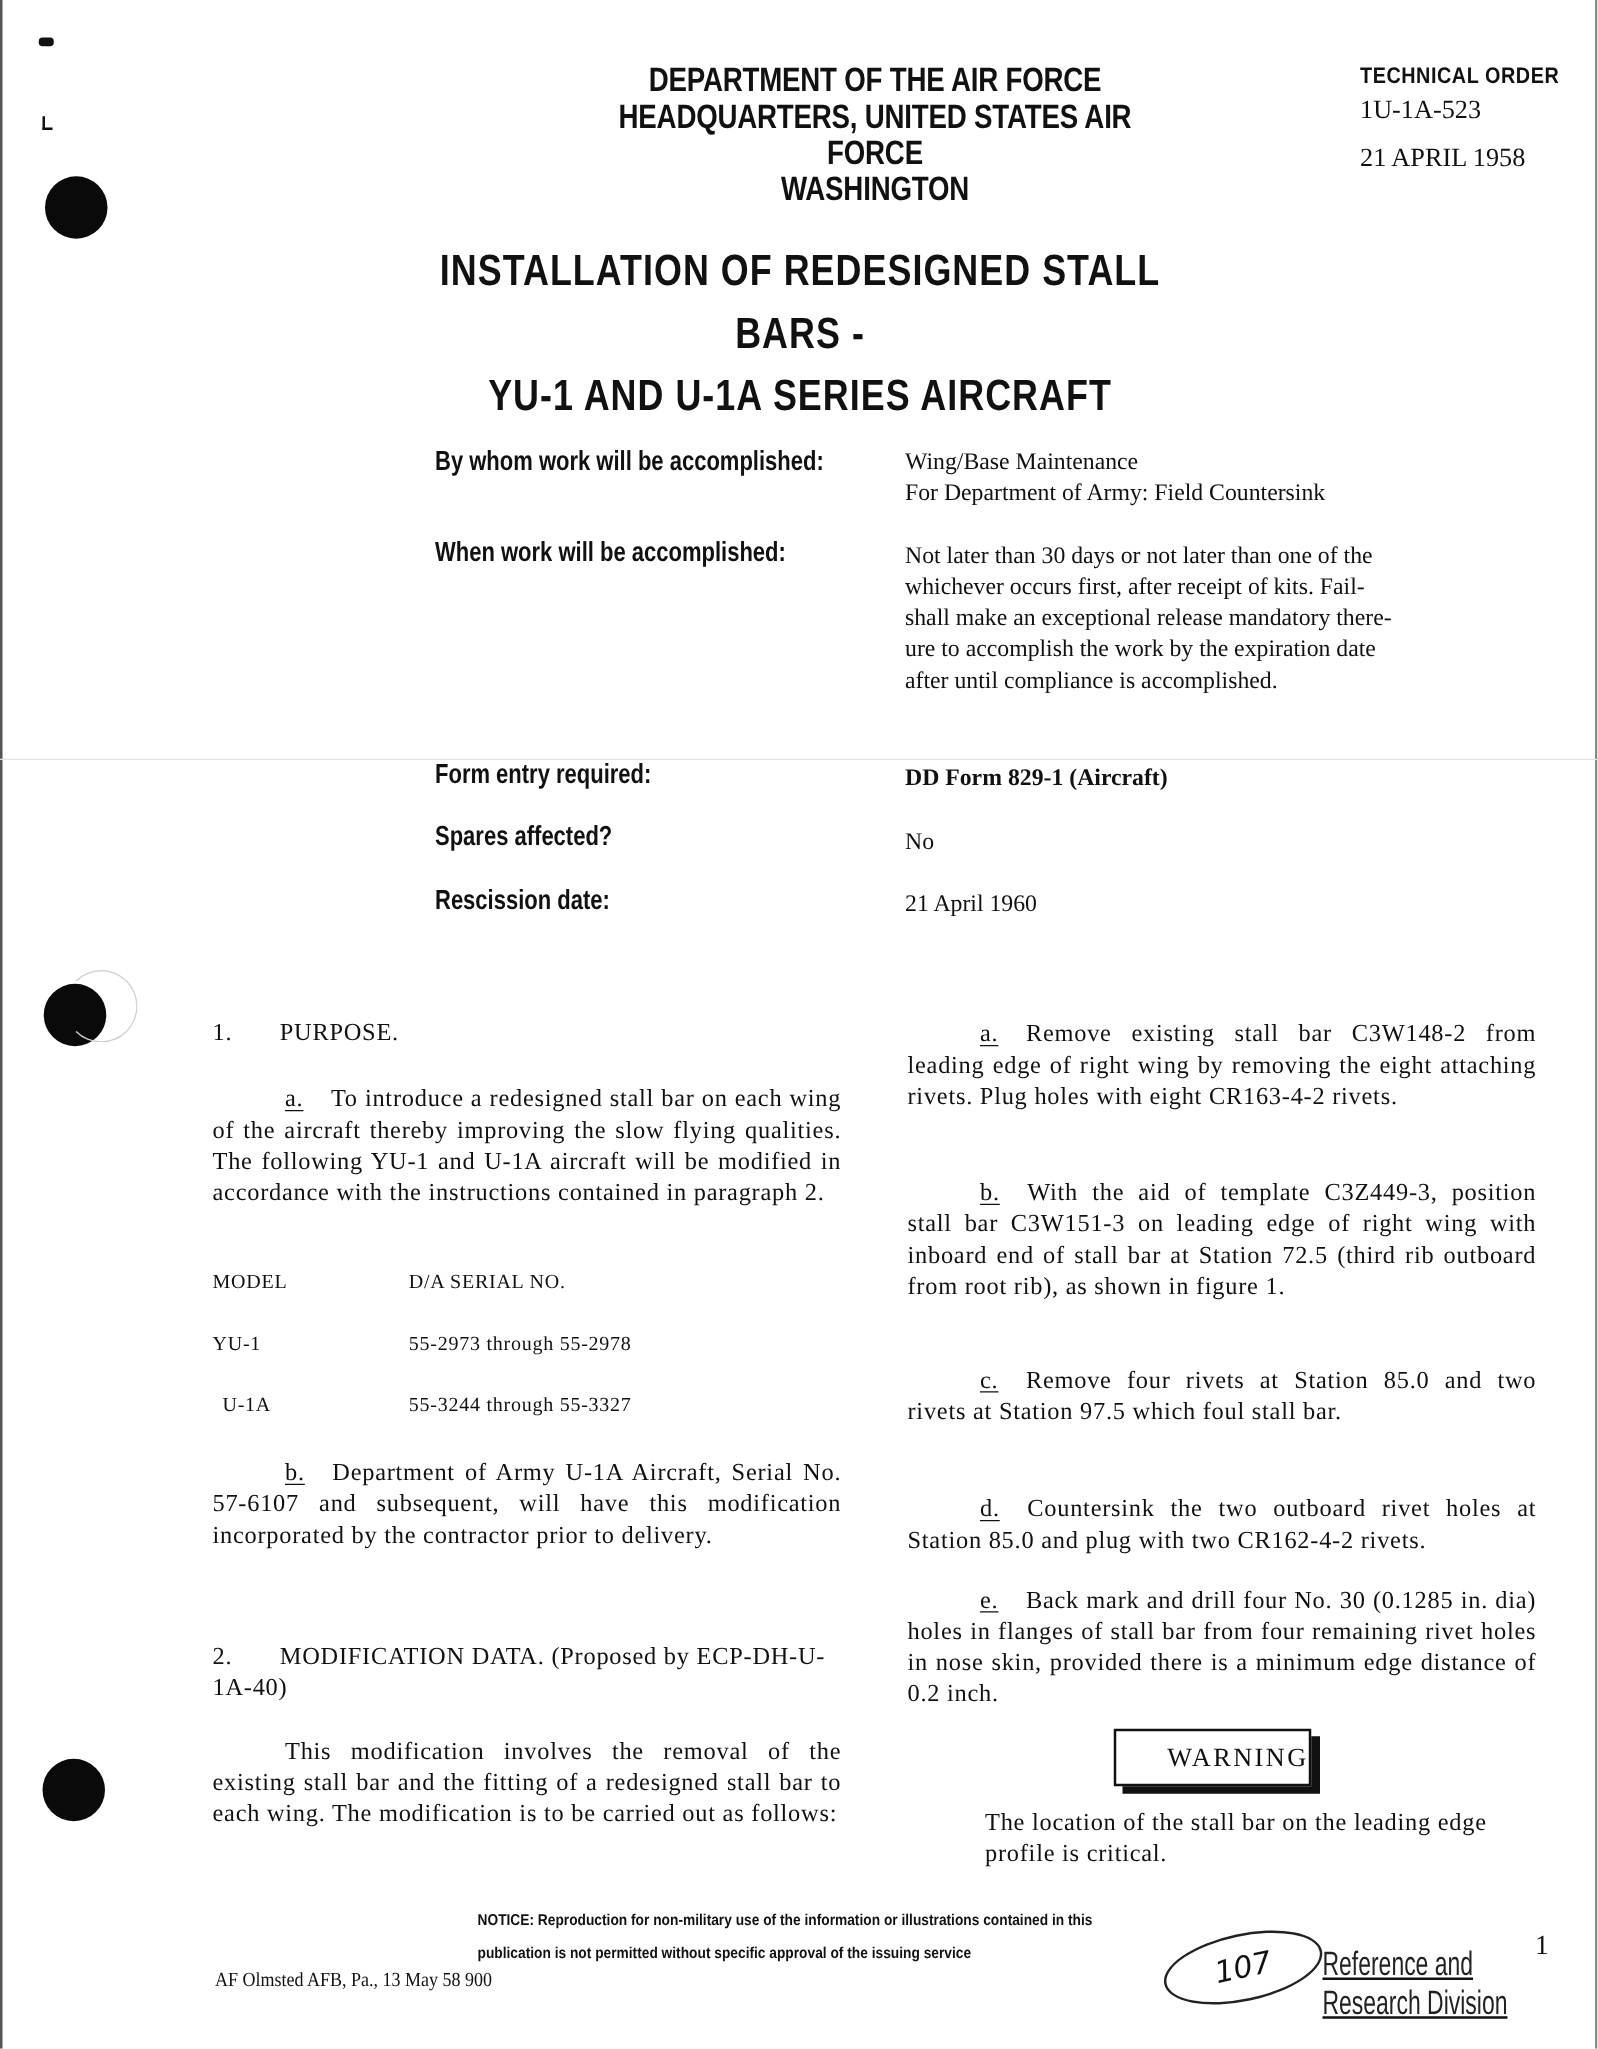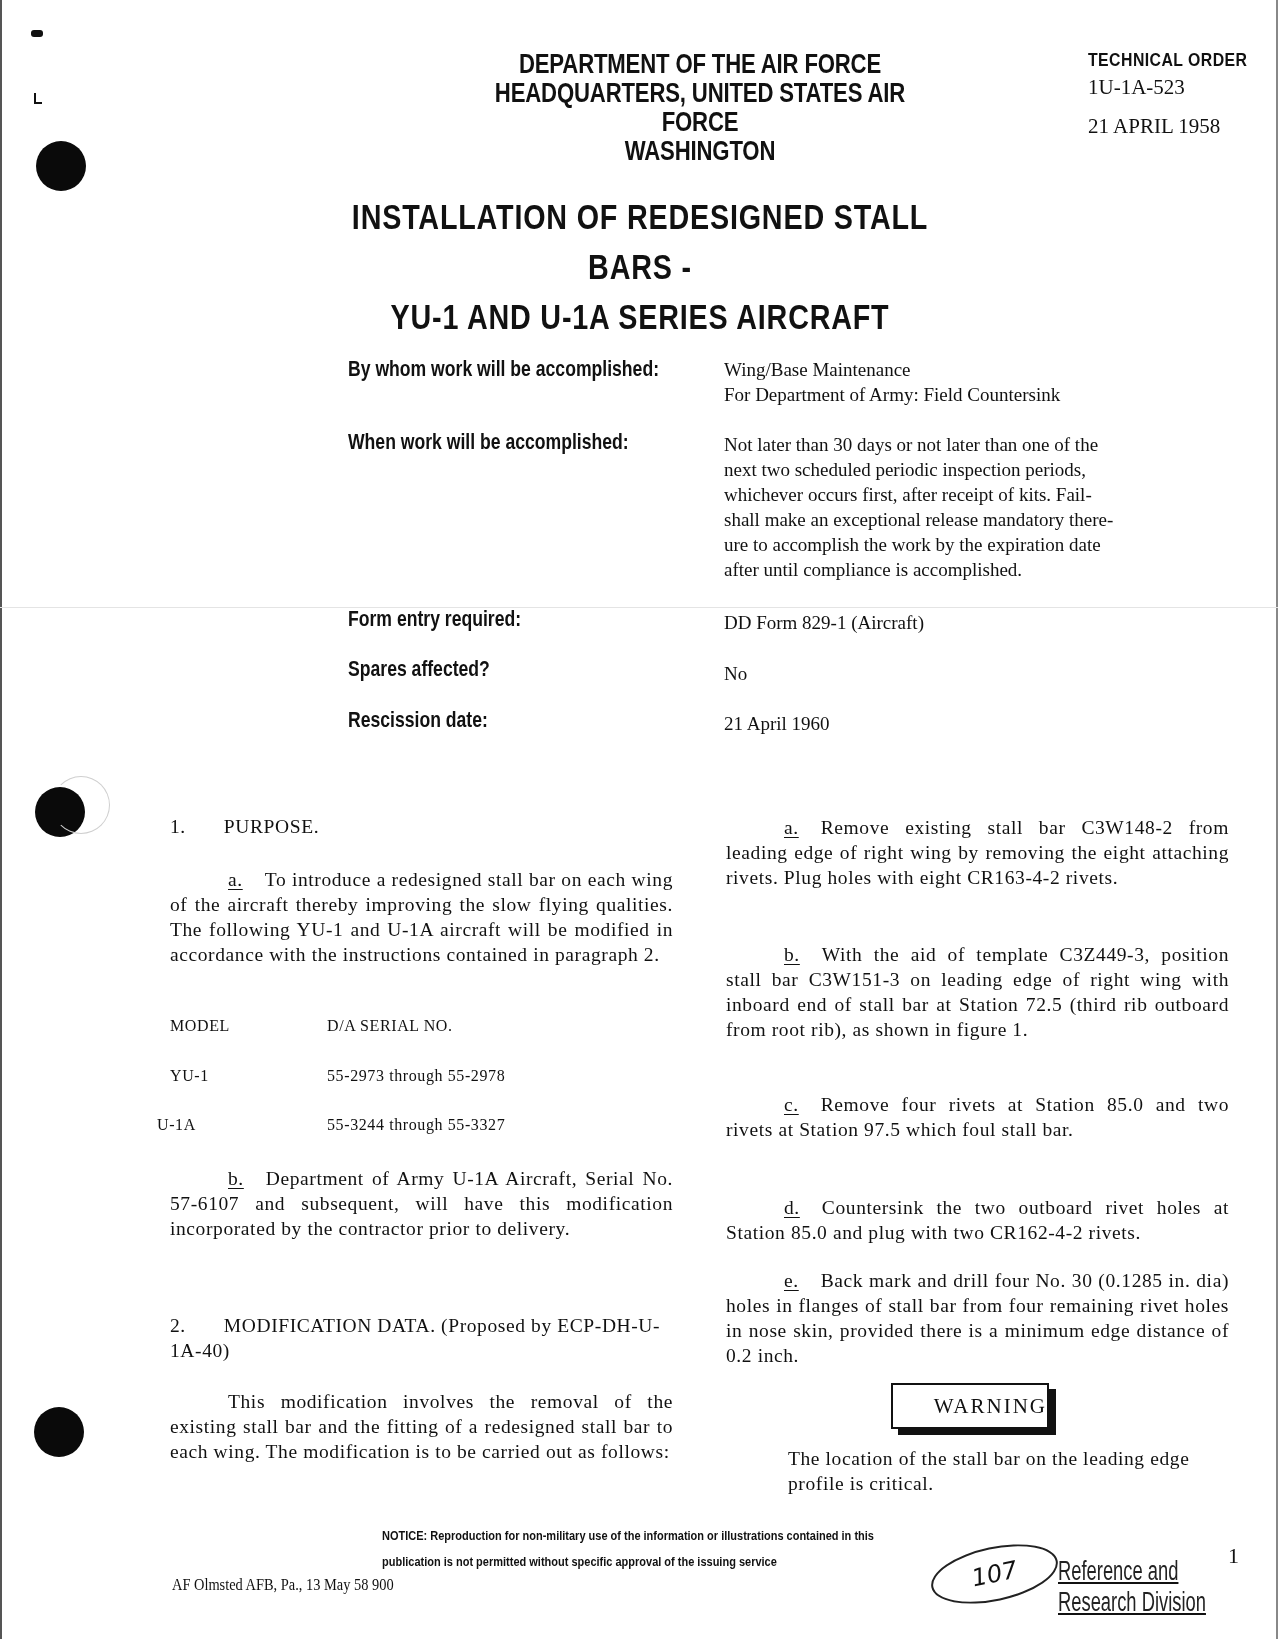--- a/index.html
+++ b/index.html
@@ -95,31 +95,30 @@
 
 <div class="abs meta-label" style="left:348px;top:356px;">By whom work will be accomplished:</div>
 <div class="abs meta-val" style="left:724px;top:357px;">
   <div>Wing/Base Maintenance</div>
   <div>For Department of Army:  Field Countersink</div>
 </div>
 
 <div class="abs meta-label" style="left:348px;top:429px;">When work will be accomplished:</div>
 <div class="abs meta-val" style="left:724px;top:432px;">
   <div>Not later than 30 days or not later than one of the</div>
-  <div>next two scheduled periodic inspection periods,</div>
   <div>whichever occurs first, after receipt of kits. Fail-</div>
   <div>shall make an exceptional release mandatory there-</div>
   <div>ure to accomplish the work by the expiration date</div>
   <div>after until compliance is accomplished.</div>
 </div>
 
 <div class="faint-rule" style="top:607px;"></div>
 
 <div class="abs meta-label" style="left:348px;top:606px;">Form entry required:</div>
-<div class="abs meta-val" style="left:724px;top:610px;">DD Form 829-1 (Aircraft)</div>
+<div class="abs meta-val" style="left:724px;top:610px;font-weight:bold;">DD Form 829-1 (Aircraft)</div>
 
 <div class="abs meta-label" style="left:348px;top:656px;">Spares affected?</div>
 <div class="abs meta-val" style="left:724px;top:661px;">No</div>
 
 <div class="abs meta-label" style="left:348px;top:707px;">Rescission date:</div>
 <div class="abs meta-val" style="left:724px;top:711px;">21 April 1960</div>
 
 <div class="abs body-text" style="left:170px;top:814px;">
   <span>1.</span><span style="display:inline-block;width:38px;"></span><span>PURPOSE.</span>
 </div>
@@ -133,21 +132,21 @@
 </div>
 <div class="tbl-row" style="left:327px;top:1017px;">
   <span>D/A SERIAL NO.</span>
 </div>
 <div class="tbl-row" style="left:170px;top:1067px;">
   <span>YU-1</span>
 </div>
 <div class="tbl-row" style="left:327px;top:1067px;">
   <span>55-2973 through 55-2978</span>
 </div>
-<div class="tbl-row" style="left:157px;top:1116px;">
+<div class="tbl-row" style="left:178px;top:1116px;">
   <span>U-1A</span>
 </div>
 <div class="tbl-row" style="left:327px;top:1116px;">
   <span>55-3244 through 55-3327</span>
 </div>
 
 <div class="abs body-text para-first" style="left:170px;top:1166px;width:503px;">
   <span class="ul">b.</span><span class="gap"></span><span>Department of Army U-1A Aircraft, Serial No. 57-6107 and subsequent, will have this modification incorporated by the contractor prior to delivery.</span>
 </div>
 

